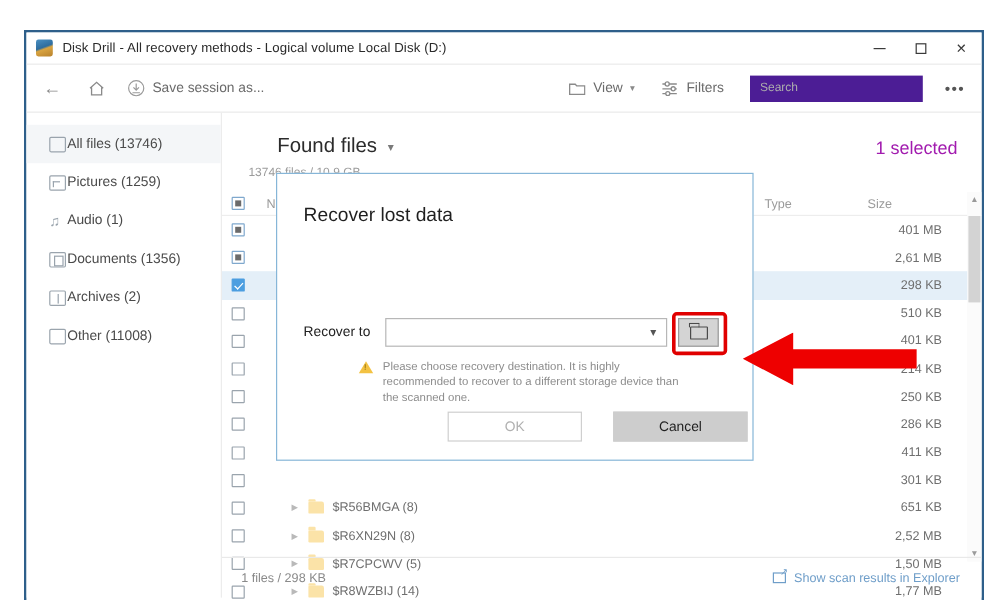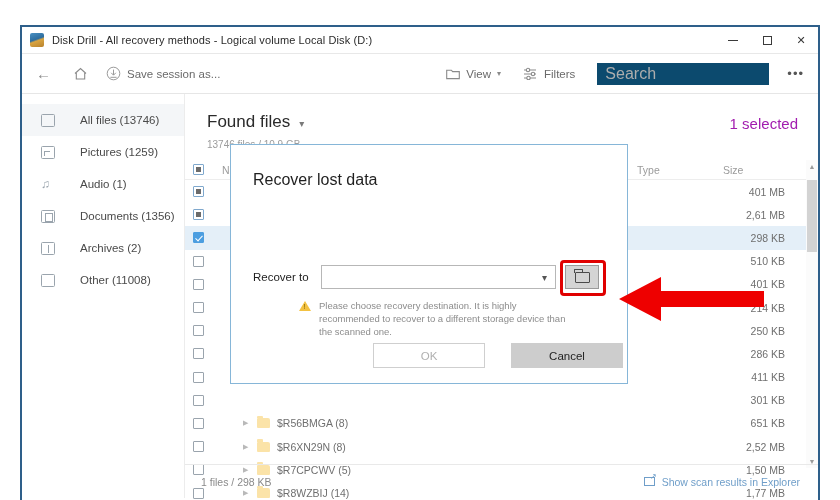--- a/index.html
+++ b/index.html
@@ -54,54 +54,54 @@
   }
   .tb-item {
     display: flex; align-items: center; gap: 6px;
     color: #6a6a6a; font-size: 11.5px;
   }
   #tb-back { margin-left: 14px; font-size: 15px; color: #8a8a8a; }
   #tb-home { margin-left: 22px; }
   #tb-save { margin-left: 18px; }
   #tb-center { margin-left: auto; display: flex; align-items: center; gap: 22px; }
   #search-box {
-    width: 172px; height: 22px; background: #0c4a6e;
+    width: 144px; height: 22px; background: #4c1d95;
     display: flex; align-items: center; padding-left: 8px;
-    font-size: 16px; color: #adadad;
+    font-size: 10px; color: #adadad;
   }
   #tb-more { margin-left: 18px; margin-right: 14px; color: #555; font-size: 13px; letter-spacing: 1px; }
   .chev { font-size: 8px; color: #8a8a8a; }
 
   
   #body { position: absolute; left: 0; top: 67px; width: 796px; height: 404px; display: flex; }
 
   
   #sidebar { width: 163px; height: 100%; background: #ffffff; border-right: 1px solid #ececec; padding-top: 10px; }
   .side-item {
-    height: 32px; display: flex; align-items: center; gap: 25px;
+    height: 32px; display: flex; align-items: center; gap: 1px;
     padding-left: 19px; font-size: 11.5px; color: #4a4a4a; position: relative;
   }
   .side-item.active { background: #f4f6f8; }
   .side-ico {
     width: 14px; height: 13px; flex: none; border: 1.2px solid #9aa4ad; border-radius: 1.5px;
     position: relative;
   }
   .side-ico.pic::after { content: ""; position: absolute; left: 2px; bottom: 2px; width: 5px; height: 4px;
     border-left: 1.2px solid #9aa4ad; border-top: 1.2px solid #9aa4ad; transform: rotate(0deg); }
   .side-ico.vid::before { content:""; position:absolute; left:3.5px; top:0; bottom:0; width:1.2px; background:#9aa4ad; }
   .side-ico.vid::after { content:""; position:absolute; right:3.5px; top:0; bottom:0; width:1.2px; background:#9aa4ad; }
   .side-ico.aud { border: none; }
   .side-ico.doc::after { content:""; position:absolute; left:3px; top:2.5px; width:6px; height:7px; border:1.2px solid #9aa4ad; }
   .side-ico.arc::after { content:""; position:absolute; left:6px; top:2px; width:1.2px; height:8px; background:#9aa4ad; }
   .note { font-size: 12px; color: #9aa4ad; line-height: 12px; }
 
   
   #main { flex: 1; position: relative; background: #ffffff; }
   #found-row { display: flex; align-items: flex-end; padding: 18px 20px 0 22px; }
-  #found-title { font-size: 17px; color: #2b2b2b; font-weight: 400; }
+  #found-title { font-size: 17px; color: #2b2b2b; font-weight: 400; margin-left: 24px; }
   #found-chev { margin-left: 9px; font-size: 10px; color: #7a7a7a; padding-bottom: 3px; }
   #selected-count { margin-left: auto; font-size: 15px; color: #a21caf; }
   #found-sub { padding-left: 22px; margin-top: 7px; font-size: 10px; color: #9b9b9b; }
 
   
   #col-head {
     position: absolute; left: 0; top: 66px; width: 100%; height: 20px;
     border-bottom: 1px solid #ededed; display: flex; align-items: center;
     font-size: 10.5px; color: #9b9b9b;
   }

